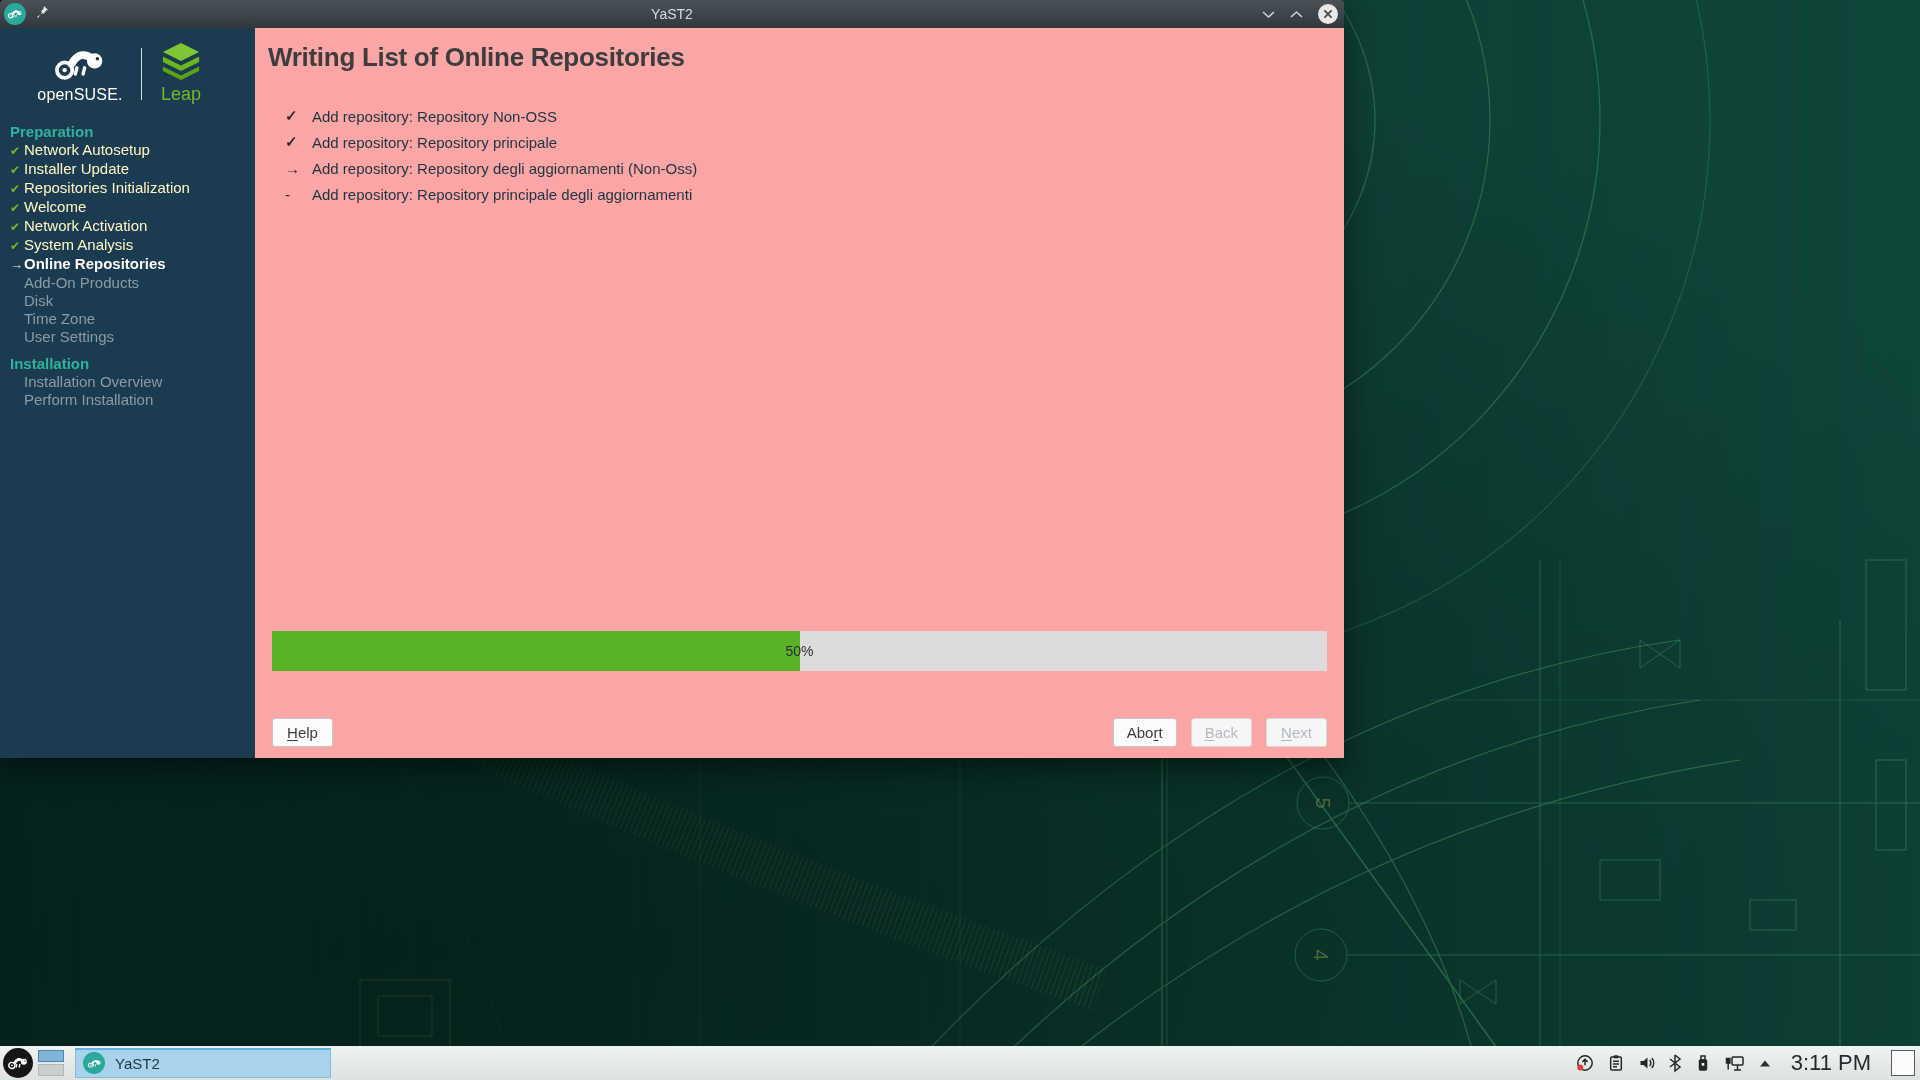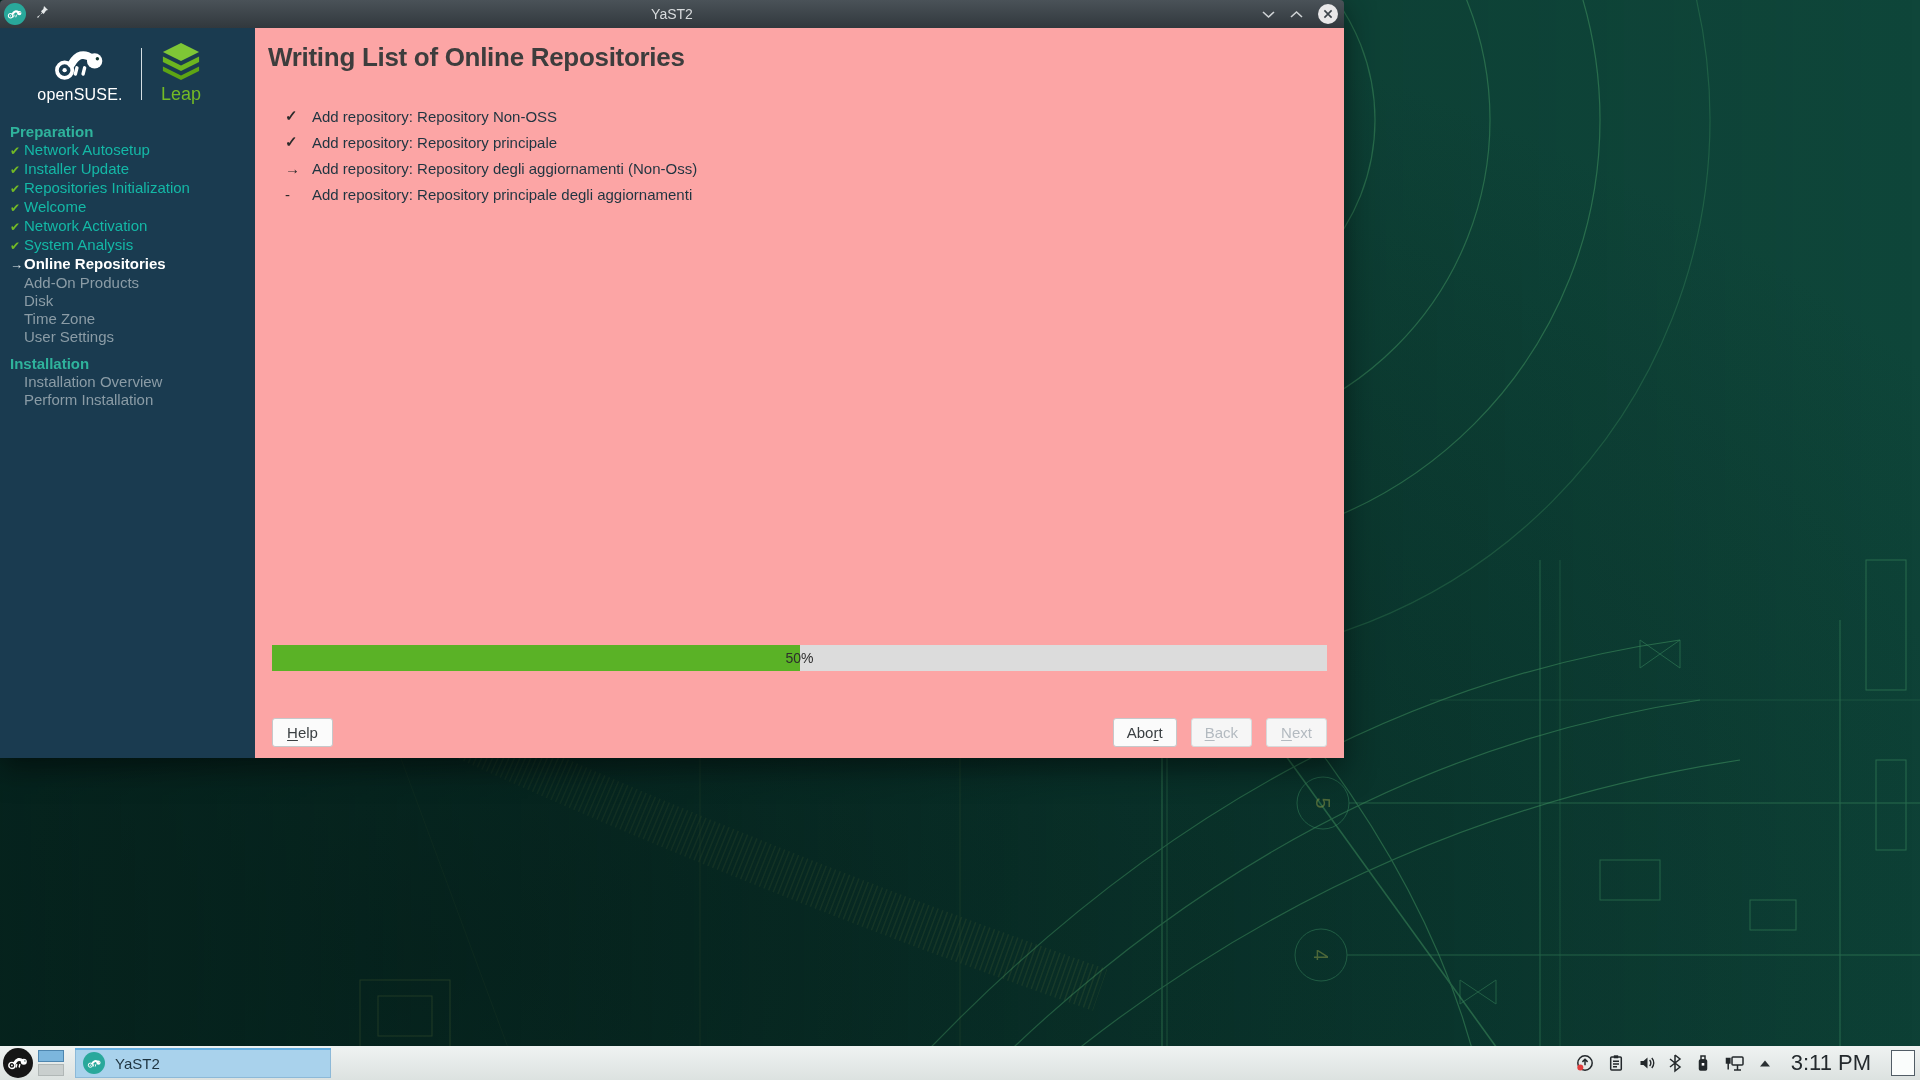--- a/index.html
+++ b/index.html
@@ -29,35 +29,35 @@
   .brand-word{color:#fff;font-size:16px;margin-top:2px;letter-spacing:.2px;}
   .brand-word b{font-weight:400;}
   .brand-divider{width:1px;height:52px;background:#dfe7ea;opacity:.95;}
   .leap-label{color:#73ba25;font-size:18px;margin-top:3px;}
   .steps{padding:10px 4px 0 10px;}
   .step-heading{color:#2fb39c;font-weight:700;font-size:15px;line-height:18px;margin-top:9px;}
   .step-heading:first-child{margin-top:0;}
   .step{display:flex;align-items:baseline;font-size:15px;line-height:18px;}
   .step-glyph{flex:none;width:14px;font-size:12px;color:#73ba25;}
   .step.current .step-glyph{color:#dde5e9;font-size:13px;}
-  .step.done .step-label{color:#14b8a6;}
+  .step.done .step-label{color:#fef9c3;}
   .step.current .step-label{color:#ffffff;font-weight:700;}
   .step.pending .step-label{color:#8b9ca6;}
 
   
   .content{flex:1;background:#fca5a5;display:flex;flex-direction:column;min-width:0;}
   .content-title{margin:14px 0 0 13px;font-size:26px;line-height:31px;font-weight:700;
                  color:#3d3d3d;letter-spacing:-0.3px;}
   .task-list{margin-top:30px;}
   .task{display:flex;align-items:center;height:26px;font-size:15px;color:#2b2b2b;}
   .task-glyph{flex:none;width:27px;margin-left:30px;font-weight:700;}
   .task.pending .task-glyph{font-weight:400;}
   .progress-block{margin-top:auto;padding:0 17px;}
   .progress-label{font-size:15px;color:#333;margin-bottom:4px;}
-  .progress-track{position:relative;height:26px;background:#dcdcdc;padding-left:46px;}
+  .progress-track{position:relative;height:40px;background:#dcdcdc;padding-left:46px;}
   .progress-fill{position:absolute;left:0;top:0;bottom:0;background:#5ab226;}
   .progress-text{position:absolute;inset:0;display:flex;align-items:center;justify-content:center;
                  font-size:14px;color:#2d2d2d;}
   .button-row{display:flex;align-items:center;padding:47px 17px 11px;}
   .btn{height:29px;min-width:61px;padding:0 13px;box-sizing:border-box;
        background:#fbfbfb;border:1px solid #c5c8ca;border-radius:3px;
        font-family:"Liberation Sans",sans-serif;font-size:15px;color:#3a3f42;
        display:inline-flex;align-items:center;justify-content:center;}
   .btn u{text-underline-offset:2px;}
   .btn[disabled]{color:#b3bac0;border-color:#d7dadb;background:#f6f6f6;}

